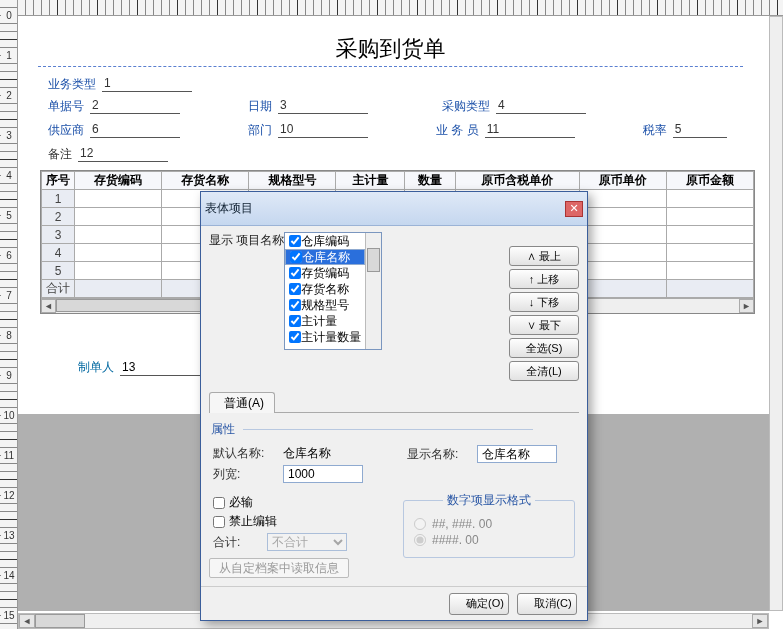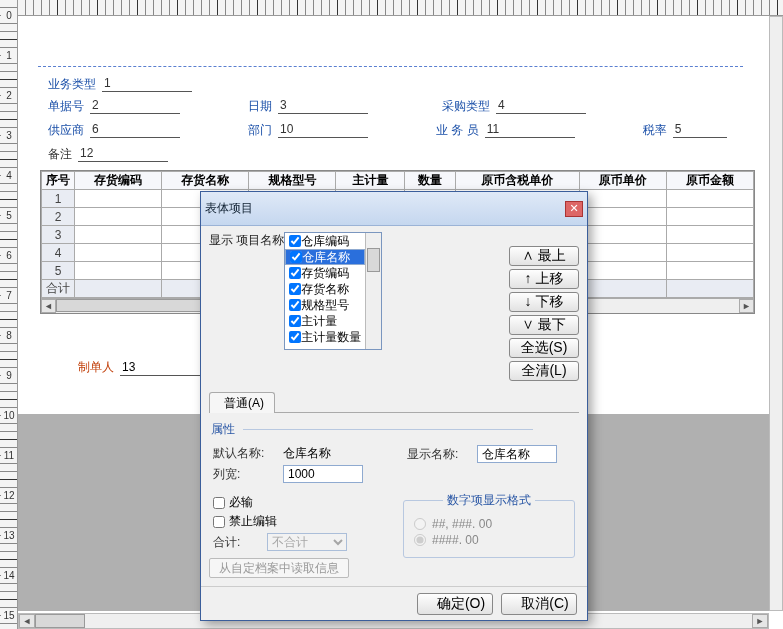--- a/index.html
+++ b/index.html
@@ -125,21 +125,21 @@
     height:15px; background:#efefef; border-top:1px solid #aaa;
     display:flex;
   }
   .grid-hscroll .btn { width:15px;height:14px;background:#e6e6e6;border:1px solid #aaa;display:flex;align-items:center;justify-content:center;font-size:9px;color:#555;}
   .grid-hscroll .track{flex:1;position:relative;}
   .grid-hscroll .thumb{position:absolute;left:0;top:0;width:180px;height:13px;background:#d8d8d8;border:1px solid #999;}
 
   .footer-field {
     position:absolute; top:343px; left:60px; display:flex; align-items:center;
   }
-  .footer-field .lbl { color:#c2410c; margin-right:6px; }
+  .footer-field .lbl { color:#0369a1; margin-right:6px; }
   .footer-field .val { border-bottom:1px solid #555; min-width:90px; height:16px; padding-left:2px;}
 
   
   .dialog {
     position:absolute;
     top:191px; left:200px;
     width:388px; height:430px;
     background:#f0f0f0;
     border:1px solid #3b5e9b;
     box-shadow: 4px 4px 10px rgba(0,0,0,.35);
@@ -172,21 +172,21 @@
   .listbox .item {
     display:flex; align-items:center; height:16px; padding:0 4px;
     font-size:12px; gap:0;
   }
   .listbox .item.sel { background:#2a6fdc; color:#fff; }
   .listbox .item input { margin:0; width:12px;height:12px;}
   .listbox .vscr { width:16px; background:#efefef; border-left:1px solid #bbb; position:relative;}
   .listbox .vscr .vthumb { position:absolute; top:15px; left:1px; right:1px; height:24px; background:#d8d8d8; border:1px solid #999;}
 
   .sidebtn {
-    height:20px; font-size:14px; background:linear-gradient(#fefefe,#e2e2e2);
+    height:20px; font-size:11px; background:linear-gradient(#fefefe,#e2e2e2);
     border:1px solid #888; border-radius:3px; cursor:pointer;
     display:flex;align-items:center;justify-content:center;
   }
 
   .tabrow { margin-top:10px; height:22px; border-bottom:1px solid #aaa; display:flex; gap:2px;}
   .tab {
     padding:2px 10px 0 14px; border:1px solid #aaa; border-bottom:none;
     background:#f6f6f6; border-radius:3px 3px 0 0; font-size:12px;
     position:relative; top:1px;
   }
@@ -223,21 +223,21 @@
   }
   fieldset.numfmt legend { font-size:12px; color:#2a57a5; padding:0 4px;text-align:center;}
   .radio { display:flex; align-items:center; gap:6px; color:#888; font-size:12px; margin:2px 0;}
   .radio input{width:12px;height:12px;margin:0;}
 
   .dlg-footer {
     height:34px; border-top:1px solid #ccc;
     display:flex; justify-content:flex-end; align-items:center;
     gap:8px; padding:0 10px;
   }
-  .dlg-footer .sidebtn { width:76px; height:22px;padding-left:12px; }
+  .dlg-footer .sidebtn { width:60px; height:22px;padding-left:12px; }
 </style>
 </head>
 <body>
 
 <div class="ruler-h">
     <div class="ruler-h-inner"></div>
   </div>
 <div class="ruler-v">
   <div class="ruler-v-inner"></div>
 <div class="num" style="top: 11px;">0</div>
@@ -254,20 +254,21 @@
     <div class="num" style="top: 451px;">11</div>
     <div class="num" style="top: 491px;">12</div>
     <div class="num" style="top: 531px;">13</div>
     <div class="num" style="top: 571px;">14</div>
     <div class="num" style="top: 611px;">15</div>
   </div>
 
 <div class="canvas">
   <div class="gray-zone"></div>
 
+  <div class="form-title">采购到货单</div>
   <div class="hr-dotted"></div>
 
   <div class="field-row" style="top:58px;">
     <div class="field">
       <span class="lbl">业务类型</span>
       <span class="val" style="min-width:90px">1</span>
     </div>
   </div>
   <div class="field-row" style="top:80px;">
     <div class="field">

